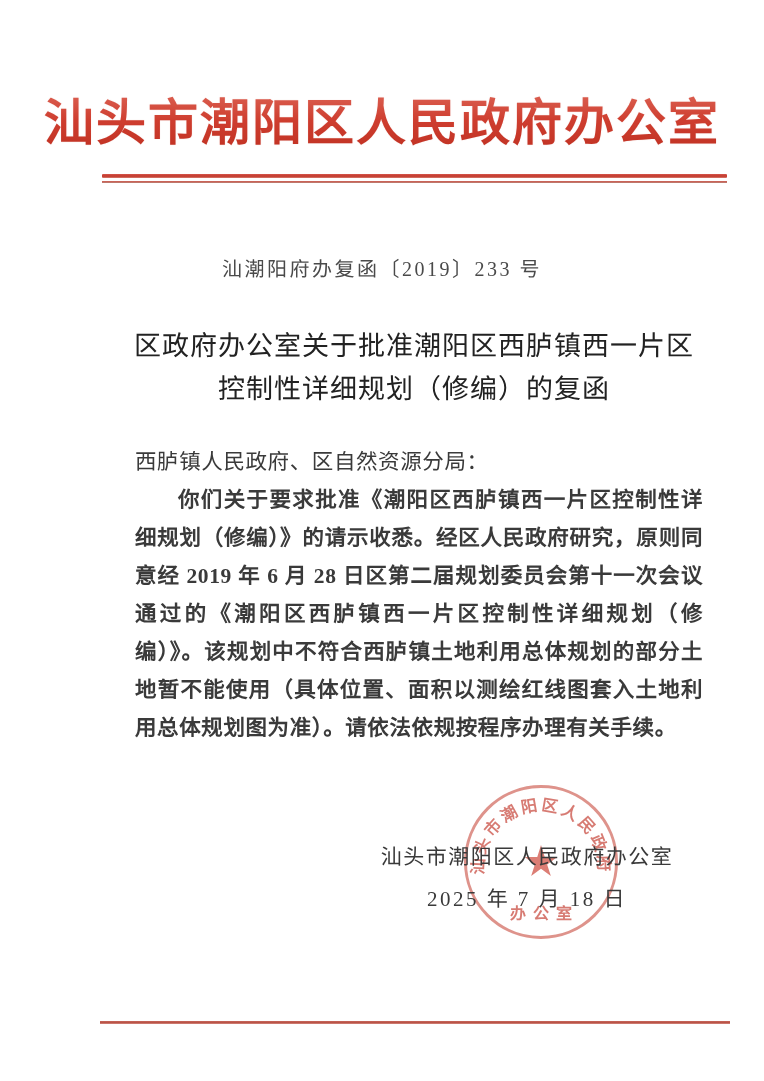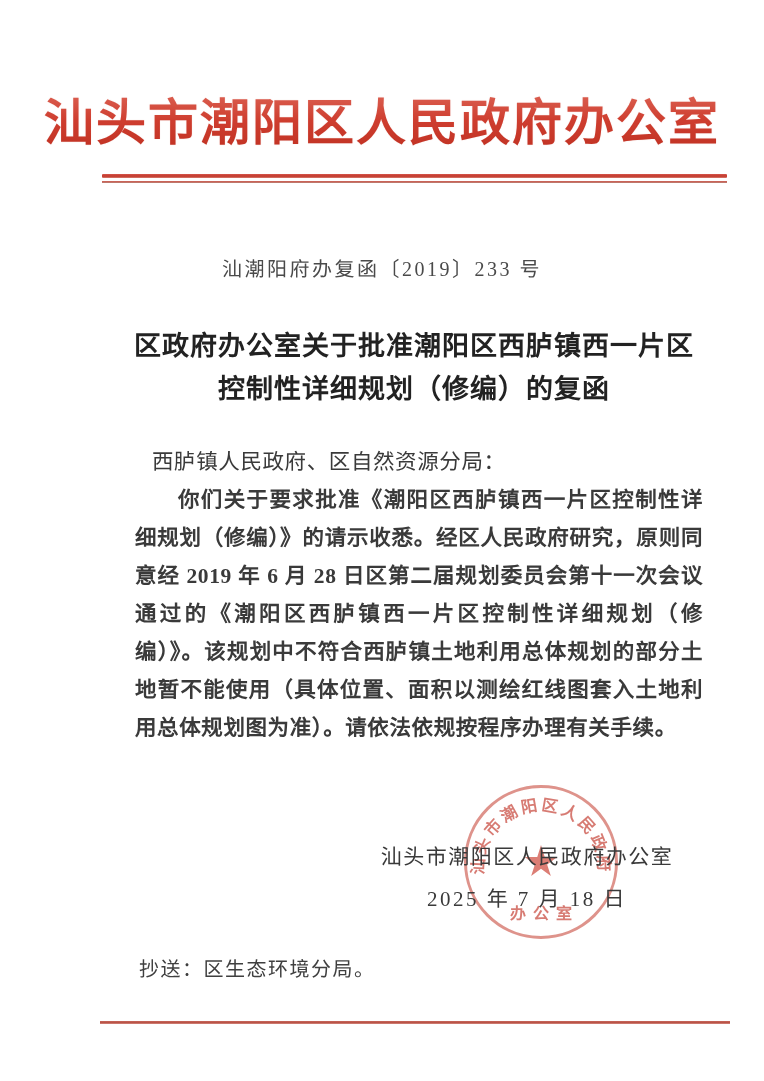--- a/index.html
+++ b/index.html
@@ -89,42 +89,42 @@
   }
 
   
   .doc-title {
     position: absolute;
     left: 92px;
     top: 325px;
     width: 580px;
     text-align: center;
     font-size: 27px;
-    font-weight: 700;
+    font-weight: 400;
     line-height: 1.58;
     letter-spacing: 1px;
     color: #222222;
     font-family: "Liberation Serif", "DejaVu Serif", serif;
   }
 
   
   .body-block {
     position: absolute;
     left: 103px;
     top: 443px;
     width: 568px;
     font-size: 21.5px;
     line-height: 38px;
     letter-spacing: 0.6px;
     color: #3a3a3a;
     font-family: "Liberation Serif", "DejaVu Serif", serif;
     text-align: justify;
     text-justify: inter-ideograph;
   }
-  .salutation { margin: 0 0 0 17px; }
+  .salutation { margin: 0 0 0 0; }
   .para {
     margin: 0;
     text-indent: 2em;
     font-weight: bold;
   }
   .closing {
     margin: 30px 0 0 0;
     text-indent: 2em;
   }
 
@@ -248,17 +248,16 @@
     </div>
     <div class="seal-star"></div>
     <div class="seal-bottom-text">办公室</div>
   </div>
 
   <div class="signature">
     <div class="sign-org">汕头市潮阳区人民政府办公室</div>
     <div class="sign-date">2025 年 7 月 18 日</div>
   </div>
 
-  <div class="cc-line">抄送：区生态环境分局。</div>
 
   <div class="rule-bottom"></div>
 
 </div>
 
 </body></html>

